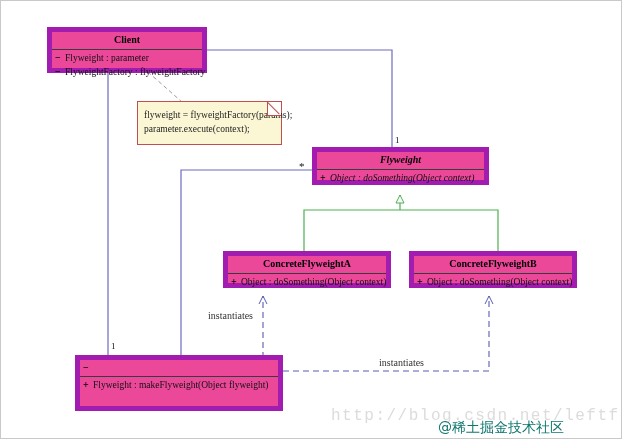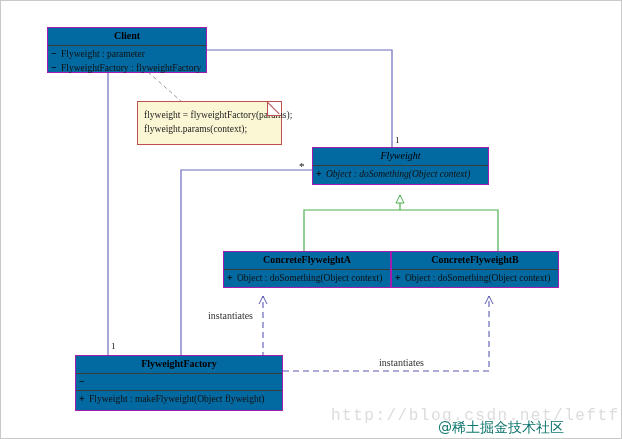--- a/index.html
+++ b/index.html
@@ -23,38 +23,38 @@
     position: absolute;
     left: 0; top: 0;
     width: 622px;
     height: 439px;
     pointer-events: none;
   }
 
   
   .uml-class {
     position: absolute;
-    background: #0369a1;
-    border: 1px solid #a21caf;
+    background: #ec4899;
+    border: 5px solid #a21caf;
     box-sizing: border-box;
     z-index: 5;
   }
   .uml-name {
     text-align: center;
     font-weight: bold;
     font-size: 10px;
     line-height: 14px;
     padding: 1px 2px 2px 2px;
     color: #000;
     border-bottom: 1px solid #3b3b3b;
     white-space: nowrap;
   }
   .uml-name.abstract {
     font-style: italic;
-    font-weight: normal;
+    font-weight: bold;
   }
   .uml-compartment {
     padding: 1px 3px 2px 3px;
     border-bottom: 1px solid #3b3b3b;
   }
   .uml-compartment.last { border-bottom: none; }
   .uml-member {
     font-size: 9.5px;
     line-height: 13px;
     color: #111;
@@ -214,21 +214,21 @@
         <span class="vis">−</span>
         <span>FlyweightFactory : flyweightFactory</span>
       </div>
     </div>
   </div>
 
   <div class="uml-note" style="left:136px; top:100px; width:145px; height:44px;">
     <div class="uml-note-fold"></div>
     <div class="uml-note-body">
       <div class="note-line">flyweight = flyweightFactory(params);</div>
-      <div class="note-line">flyweight.params(context);</div>
+      <div class="note-line">parameter.execute(context);</div>
     </div>
   </div>
 
   <div class="uml-class" style="left:311px; top:146px; width:177px; height:38px;">
     <div class="uml-name abstract">Flyweight</div>
     <div class="uml-compartment last">
       <div class="uml-member italic">
         <span class="vis">+</span>
         <span>Object : doSomething(Object context)</span>
       </div>
@@ -238,32 +238,31 @@
   <div class="uml-class" style="left:222px; top:250px; width:168px; height:37px;">
     <div class="uml-name">ConcreteFlyweightA</div>
     <div class="uml-compartment last">
       <div class="uml-member">
         <span class="vis">+</span>
         <span>Object : doSomething(Object context)</span>
       </div>
     </div>
   </div>
 
-  <div class="uml-class" style="left:390px; top:250px; width:168px; height:37px;">
+  <div class="uml-class" style="left:408px; top:250px; width:168px; height:37px;">
     <div class="uml-name">ConcreteFlyweightB</div>
     <div class="uml-compartment last">
       <div class="uml-member">
         <span class="vis">+</span>
         <span>Object : doSomething(Object context)</span>
       </div>
     </div>
   </div>
 
   <div class="uml-class" style="left:74px; top:354px; width:208px; height:56px;">
-    <div class="uml-name">FlyweightFactory</div>
     <div class="uml-compartment">
       <div class="uml-member">
         <span class="vis">−</span>
       </div>
     </div>
     <div class="uml-compartment last">
       <div class="uml-member">
         <span class="vis">+</span>
         <span>Flyweight : makeFlyweight(Object flyweight)</span>
       </div>

